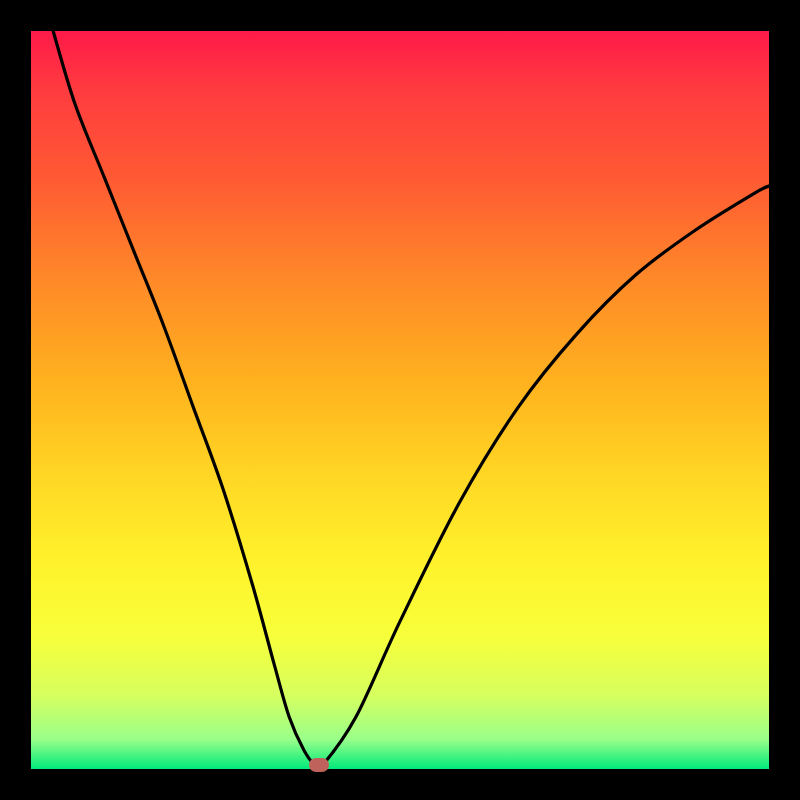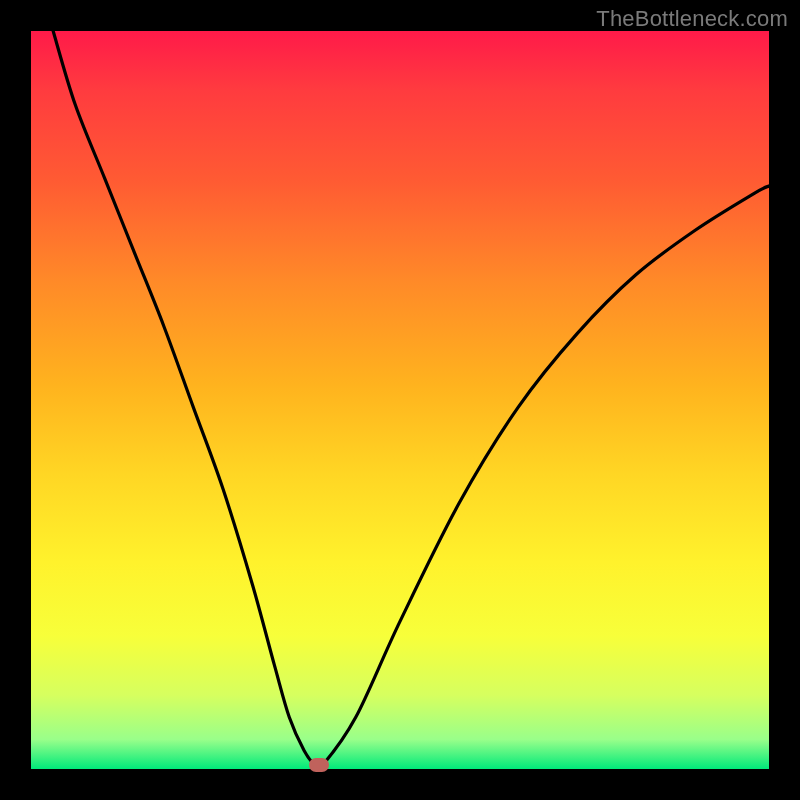--- a/index.html
+++ b/index.html
@@ -69,14 +69,13 @@
 </head>
 <body>
 
 <div class="frame">
   <div class="plot-area">
     <svg class="curve" viewBox="0 0 738 738" preserveAspectRatio="none">
       <path id="curve-path" d="M 22.14 0.00 C 25.83 12.30, 35.67 49.20, 44.28 73.80 C 52.89 98.40, 63.96 123.00, 73.80 147.60 C 83.64 172.20, 93.48 196.80, 103.32 221.40 C 113.16 246.00, 123.00 269.37, 132.84 295.20 C 142.68 321.03, 152.52 349.32, 162.36 376.38 C 172.20 403.44, 182.04 428.04, 191.88 457.56 C 201.72 487.08, 212.79 523.98, 221.40 553.50 C 230.01 583.02, 237.39 612.54, 243.54 634.68 C 249.69 656.82, 253.38 672.20, 258.30 686.34 C 263.22 700.49, 268.75 711.55, 273.06 719.55 C 277.37 727.54, 281.06 731.85, 284.13 734.31 C 287.20 736.77, 284.75 742.30, 291.51 734.31 C 298.27 726.31, 311.81 710.33, 324.72 686.34 C 337.64 662.36, 351.78 626.07, 369.00 590.40 C 386.22 554.73, 408.36 507.99, 428.04 472.32 C 447.72 436.65, 467.40 404.67, 487.08 376.38 C 506.76 348.09, 526.44 324.72, 546.12 302.58 C 565.80 280.44, 585.48 260.76, 605.16 243.54 C 624.84 226.32, 644.52 212.79, 664.20 199.26 C 683.88 185.73, 710.94 169.74, 723.24 162.36 C 735.54 154.98, 735.54 156.21, 738.00 154.98" fill="none" stroke="#000" stroke-width="3.2" stroke-linecap="round" stroke-linejoin="round"></path>
     </svg>
     <div id="marker" class="marker" style="left: 287.82px; top: 734.31px; background: rgb(192, 98, 92);"></div>
   </div>
-  <div class="watermark">TheBottleneck.com</div>
 </div>
 
 </body></html>

